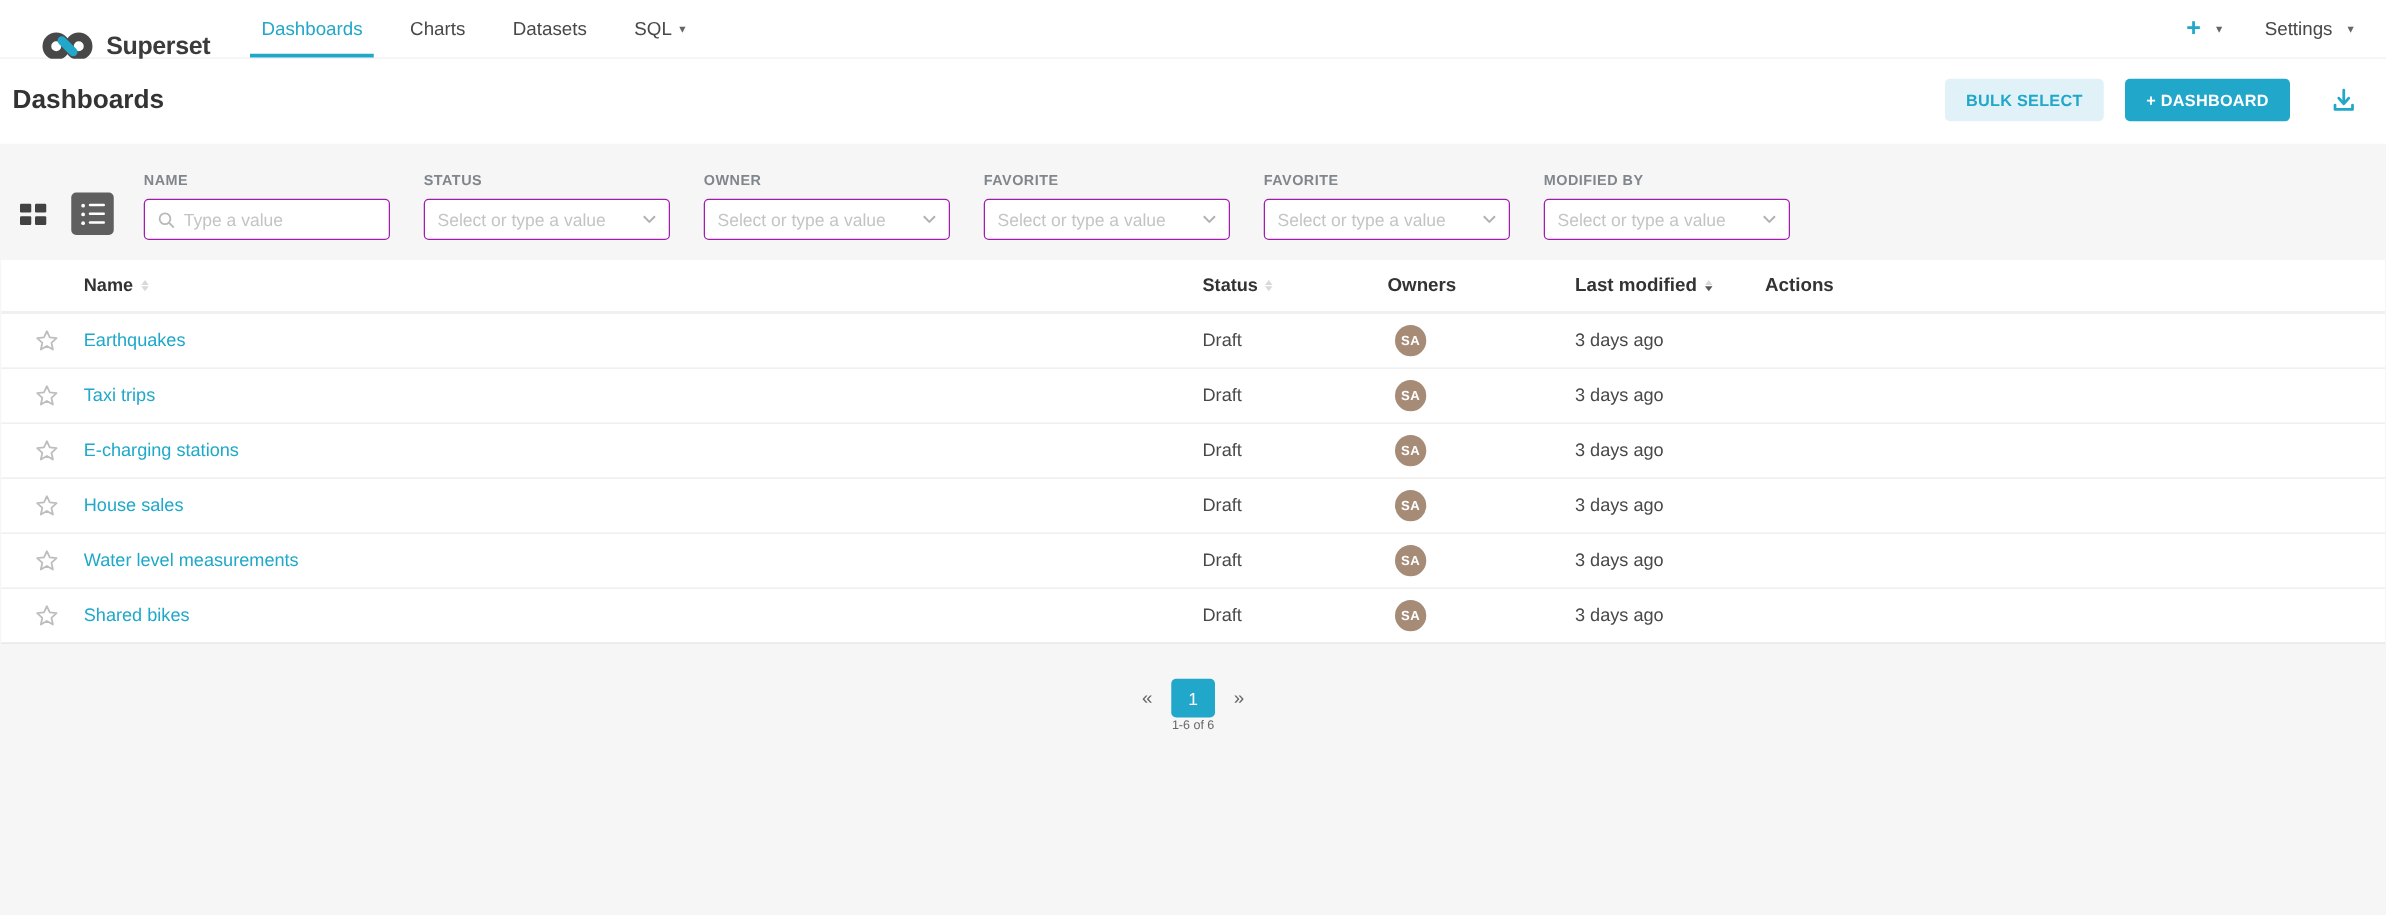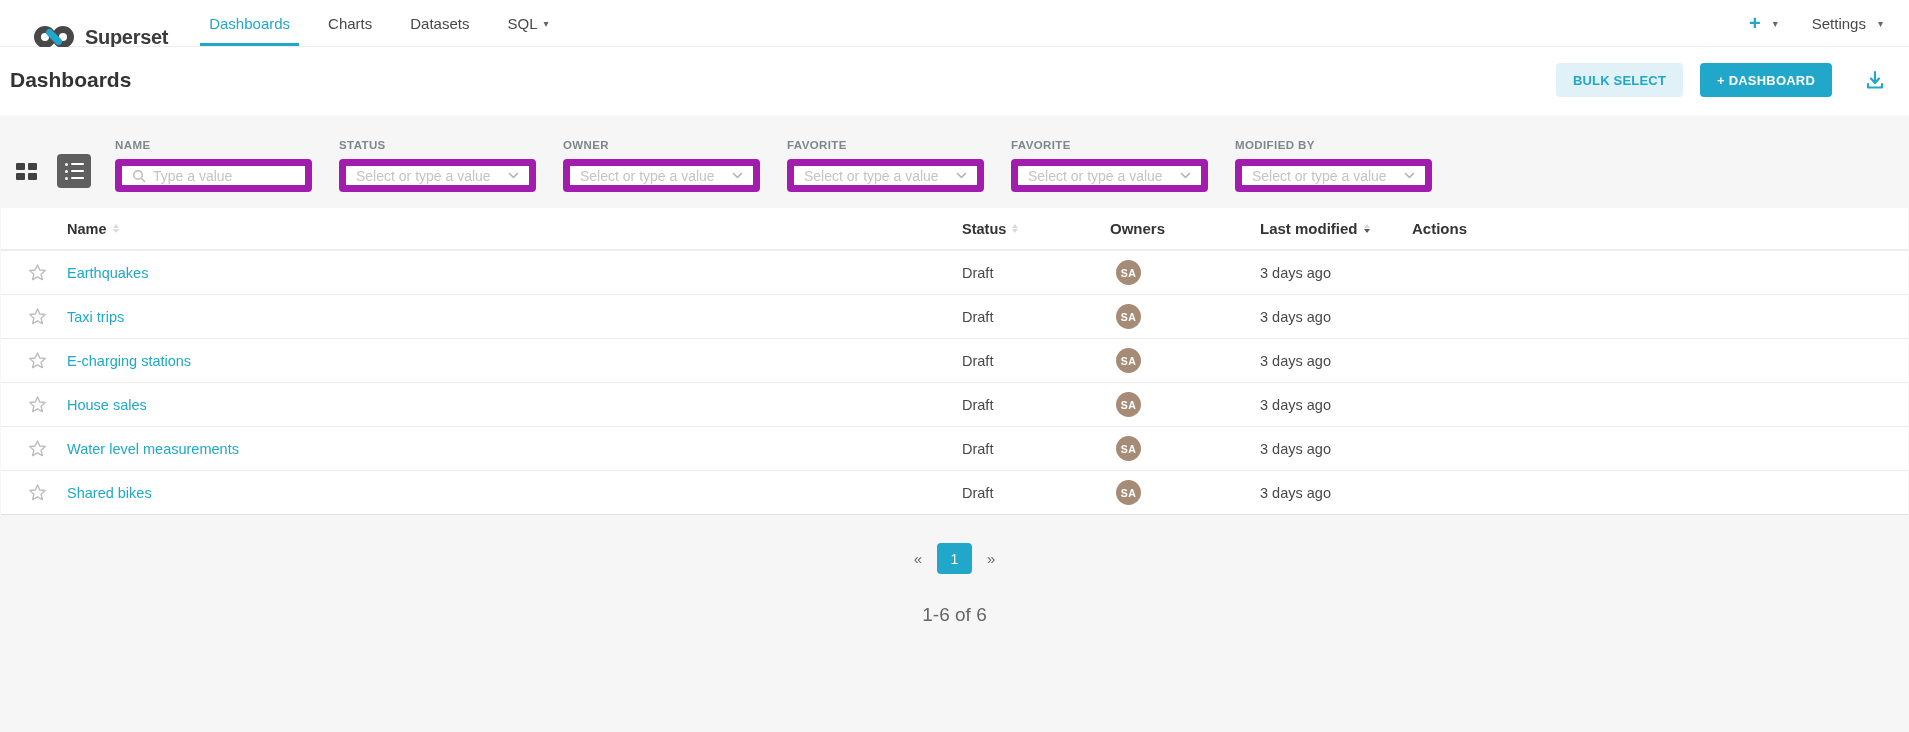--- a/index.html
+++ b/index.html
@@ -50,21 +50,21 @@
     gap:3px; }
   .grid-glyph span { background:#424242; border-radius:1px; }
   .list-glyph { display:flex; flex-direction:column; gap:4px; }
   .list-glyph span { display:flex; align-items:center; gap:3px; }
   .list-glyph i { width:3px; height:3px; background:#fff; border-radius:50%; }
   .list-glyph b { width:13px; height:2.5px; background:#fff; border-radius:1px; }
 
   .filter-group { width:197px; margin-right:27px; }
   .filter-label { font-size:11.5px; color:#80868b; letter-spacing:0.4px;
     margin-bottom:8px; font-weight:bold; }
-  .filter-control { height:33px; background:#fff; border:7px solid #a21caf;
+  .filter-control { height:33px; background:#fff; border:1px solid #a21caf;
     border-radius:4px; display:flex; align-items:center; padding:0 10px; }
   .filter-control input { border:none; outline:none; width:100%; font-size:14px;
     color:#484848; background:transparent;
     font-family:"Liberation Sans","DejaVu Sans",sans-serif; }
   .filter-control input::placeholder { color:#c4c4c4; }
   .select-placeholder { color:#c4c4c4; font-size:14px; flex:1; white-space:nowrap;
     overflow:hidden; }
   .search-glyph { margin-right:7px; flex:none; display:flex; }
   .chevron { flex:none; margin-left:6px; display:flex; }
 
@@ -94,21 +94,21 @@
     letter-spacing:0.4px; margin-left:6px; }
 
   
   .pagination { display:flex; align-items:center; justify-content:center; gap:15px;
     margin-top:28px; }
   .page-arrow { background:none; border:none; color:#666; font-size:15px; cursor:pointer;
     font-family:"Liberation Sans","DejaVu Sans",sans-serif; }
   .page-num { width:35px; height:31px; border:none; border-radius:4px; background:#20a7c9;
     color:#fff; font-size:14px; cursor:pointer;
     font-family:"Liberation Sans","DejaVu Sans",sans-serif; }
-  .page-summary { text-align:center; color:#666; font-size:19px; margin-top:30px; }
+  .page-summary { text-align:center; color:#666; font-size:10px; margin-top:1px; }
 </style>
 </head>
 <body>
 
 <div class="app">
 
   <div class="navbar">
     <div class="brand">
       <svg width="44" height="28" viewBox="0 0 44 28">
         <circle cx="13" cy="14" r="7.5" fill="none" stroke="#484848" stroke-width="7"></circle>

